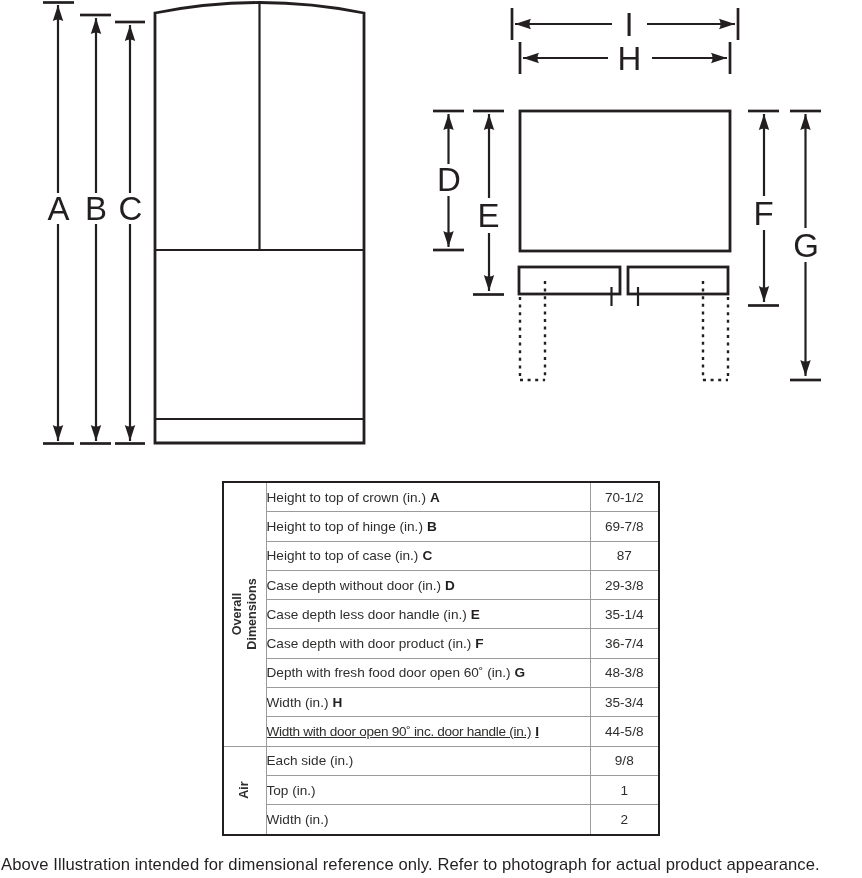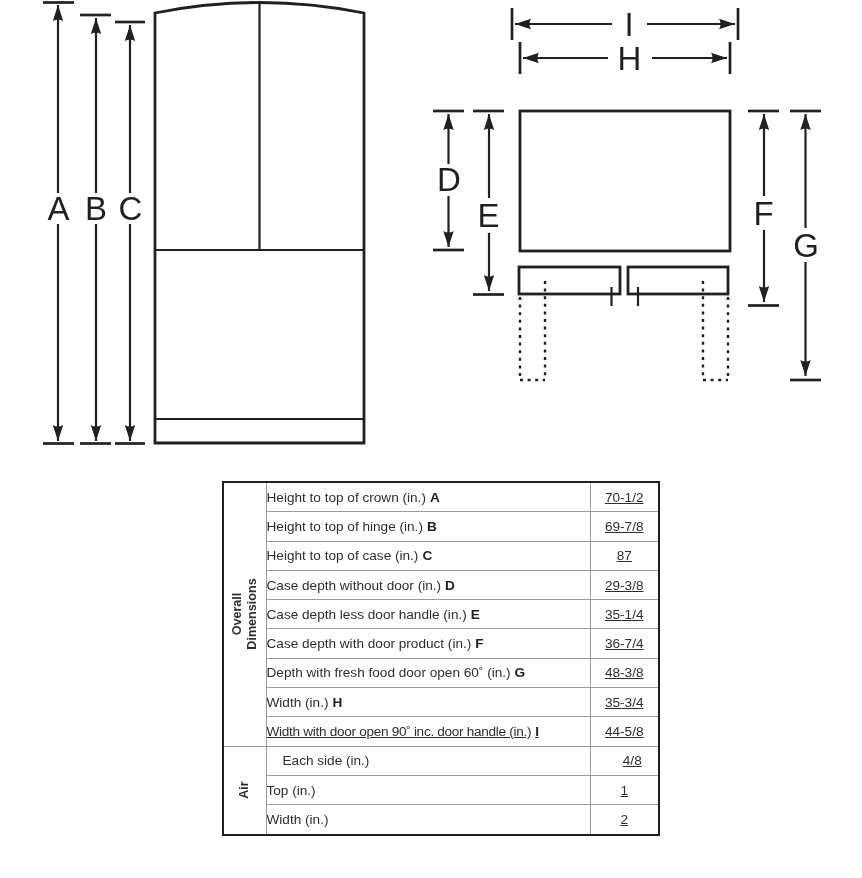--- a/index.html
+++ b/index.html
@@ -13,22 +13,22 @@
   .thin{stroke:#231f20;stroke-width:2.2;fill:none;}
   .dash{stroke:#231f20;stroke-width:2.4;fill:none;stroke-dasharray:3 4.6;}
 
   table.dim{position:absolute;left:222px;top:481px;width:436px;border-collapse:collapse;
             table-layout:fixed;border:2px solid #231f20;}
   table.dim td{border:1px solid #9b9b9b;height:28.3px;padding:0;vertical-align:middle;
                font-size:13.6px;color:#2f2e2d;overflow:hidden;margin-left:26px;}
   td.vhead{border-right:1.2px solid #4a4a4a;position:relative;}
   td.lbl{padding-left:7px;white-space:nowrap;}
   td.lbl b{margin-left:4px;font-weight:bold;color:#231f20;}
-  td.val{border-left:1px solid #6e6e6e;text-align:center;font-size:13.2px;text-decoration:underline;}
-  tr.sec td{border-top:1.6px solid #231f20;padding-left:16px;}
+  td.val{border-left:1px solid #6e6e6e;text-align:center;font-size:13.2px;}
+  tr.sec td{border-top:1.6px solid #231f20;}
   .vtext{position:absolute;left:50%;top:50%;transform:translate(-50%,-50%) rotate(-90deg);
          white-space:pre;text-align:center;font-weight:bold;font-size:12.6px;line-height:1.2;
          color:#2f2e2d;}
   td.cond{font-size:12.2px;letter-spacing:-0.3px;text-decoration:underline;}
   .caption{position:absolute;left:1px;top:855px;width:861px;font-size:16.6px;
            letter-spacing:0.1px;white-space:nowrap;color:#231f20;}
 </style>
 </head>
 <body>
 
@@ -185,26 +185,27 @@
       </tr>
       <tr>
         <td class="lbl cond"><span>Width with door open 90˚ inc. door handle (in.)</span><b>I</b></td>
         <td class="val">44-5/8</td>
       </tr>
       <tr class="sec">
         <td class="vhead" rowspan="3">
           <span class="vtext">Air</span>
         </td>
         <td class="lbl"><span>Each side (in.)</span><b></b></td>
-        <td class="val">4/8</td>
+        <td class="val">9/8</td>
       </tr>
       <tr>
         <td class="lbl"><span>Top (in.)</span><b></b></td>
         <td class="val">1</td>
       </tr>
       <tr>
         <td class="lbl"><span>Width (in.)</span><b></b></td>
         <td class="val">2</td>
       </tr>
     </tbody>
   </table>
 
+  <div class="caption">Above Illustration intended for dimensional reference only. Refer to photograph for actual product appearance.</div>
 </div>
 
 </body></html>

